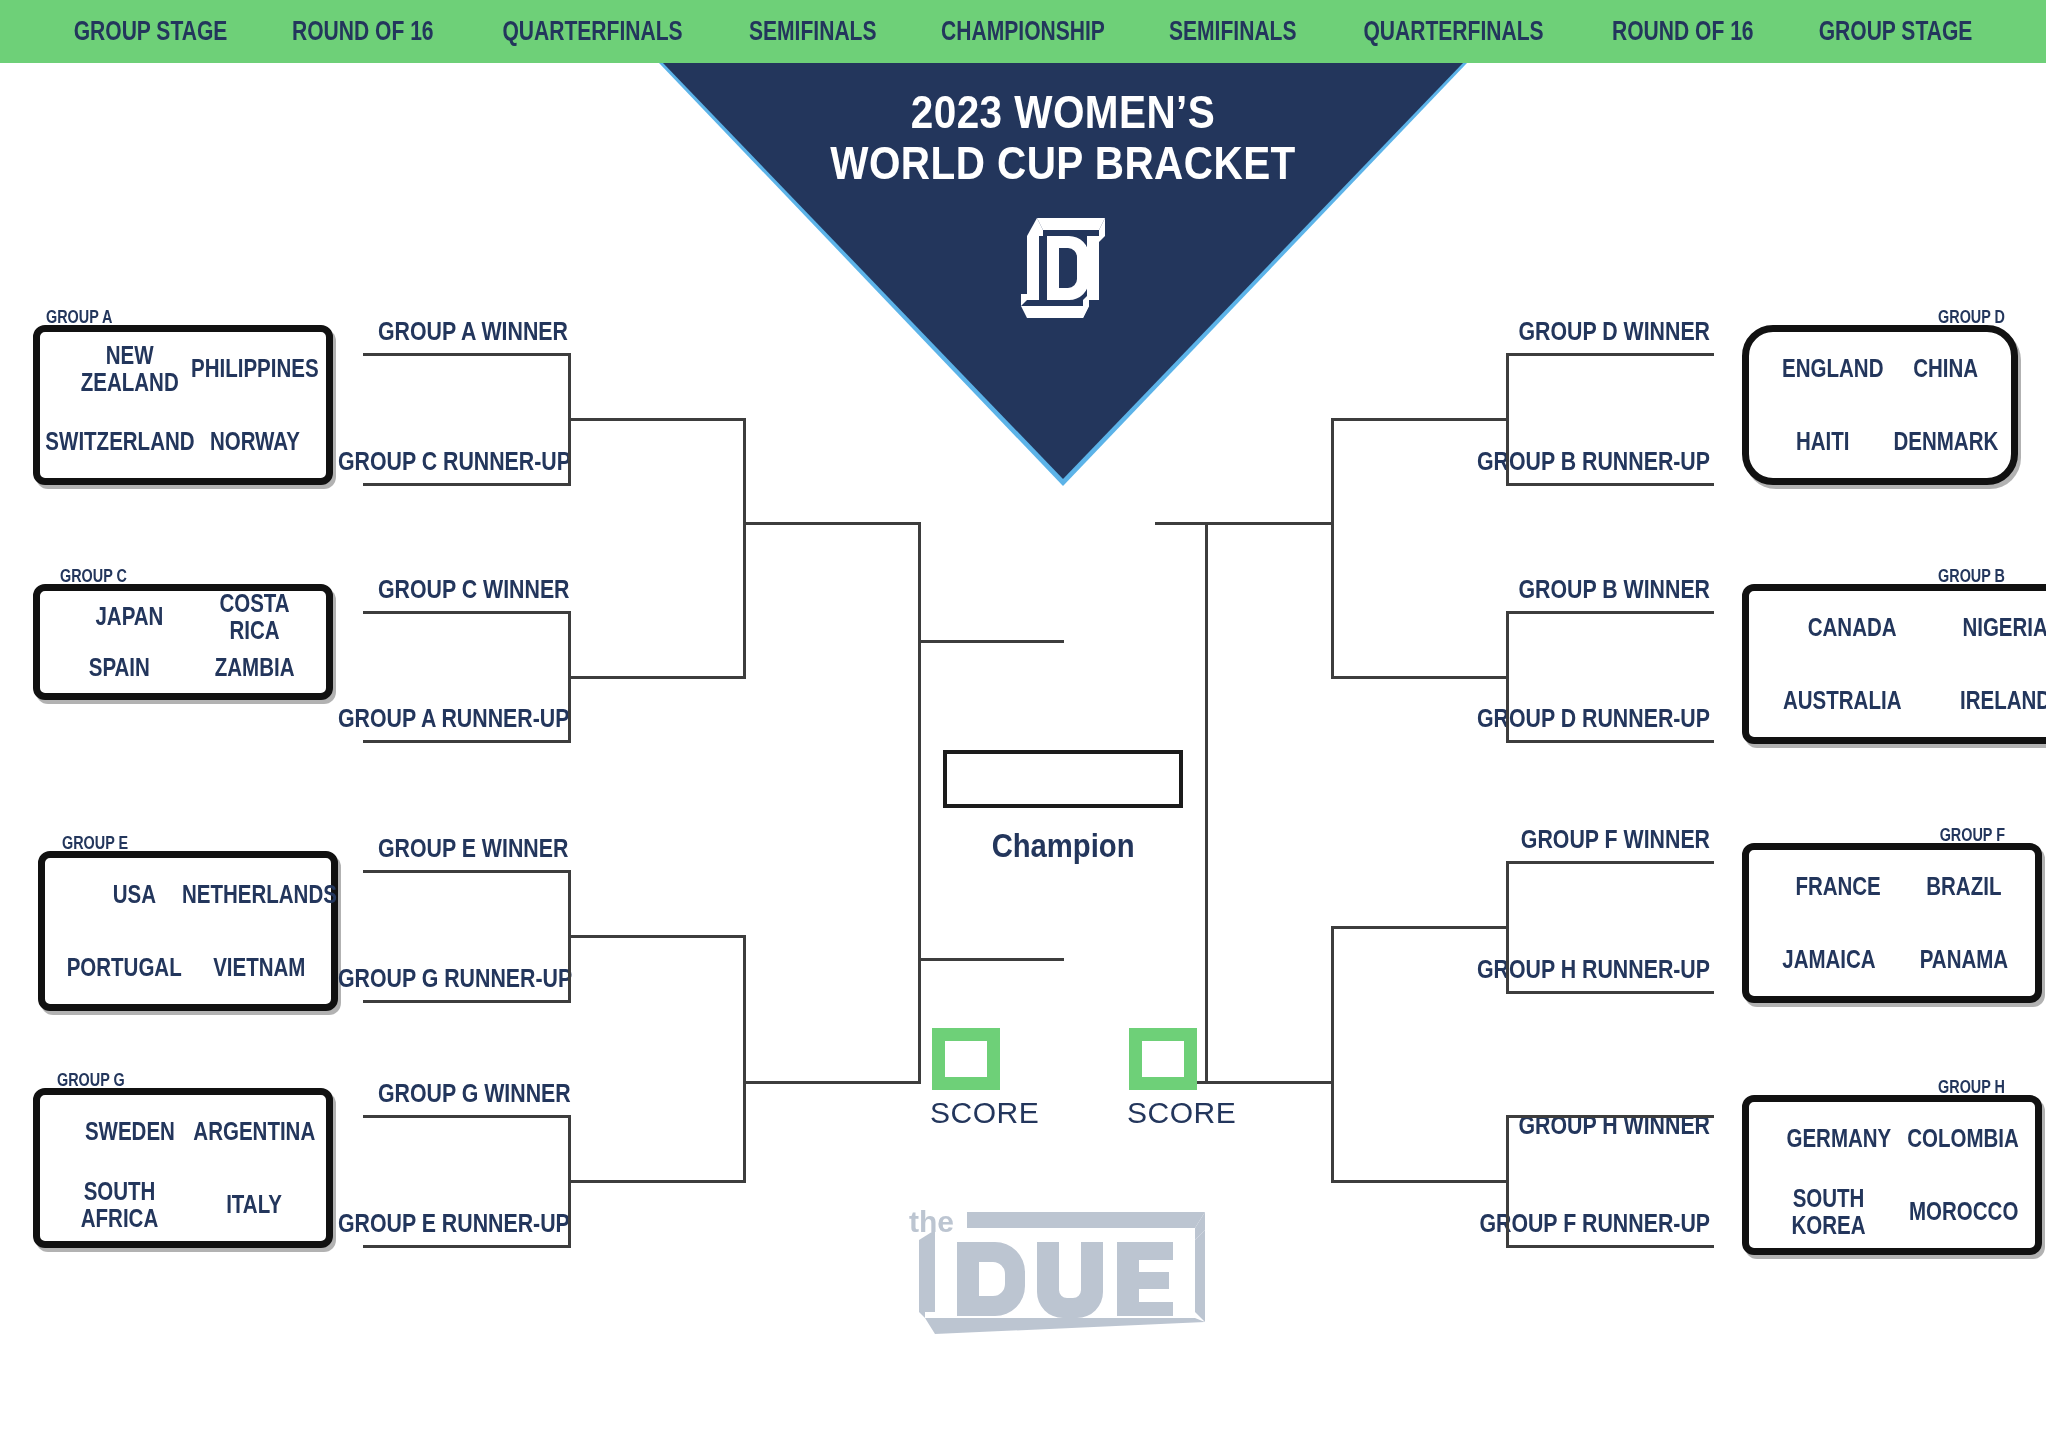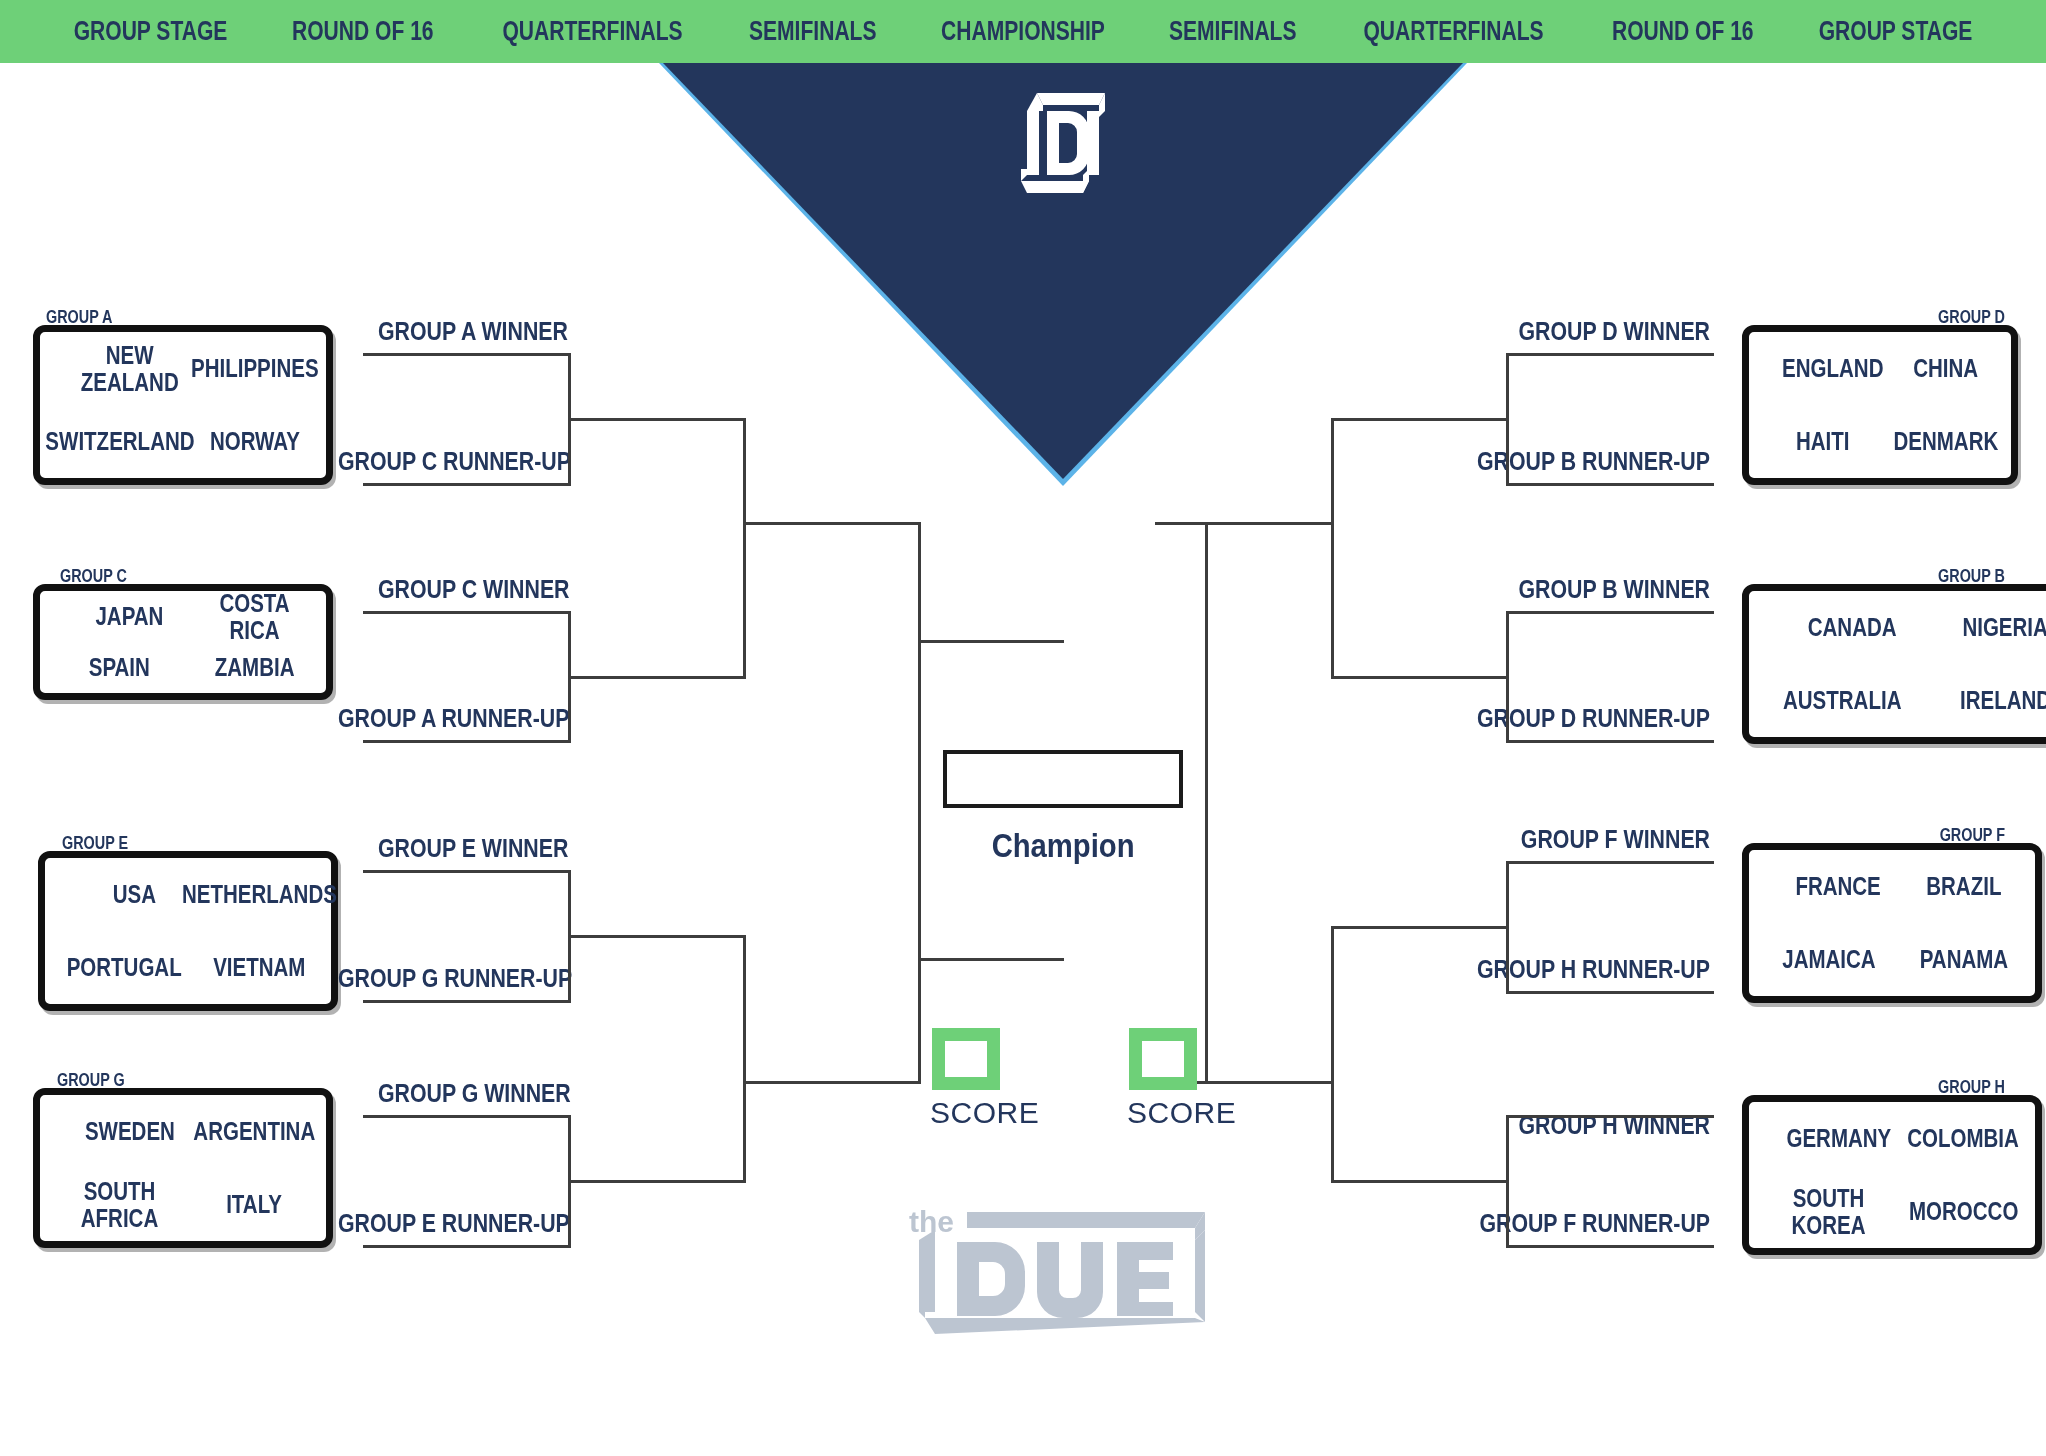--- a/index.html
+++ b/index.html
@@ -122,20 +122,24 @@
   <div class="navitem">SEMIFINALS</div>
   <div class="navitem">CHAMPIONSHIP</div>
   <div class="navitem">SEMIFINALS</div>
   <div class="navitem">QUARTERFINALS</div>
   <div class="navitem">ROUND OF 16</div>
   <div class="navitem">GROUP STAGE</div>
 </div>
 
 <div id="banner"></div>
 <div id="banner-inner">
+  <div id="banner-title">
+    <span class="l">2023 WOMEN’S</span>
+    <span class="l">WORLD CUP BRACKET</span>
+  </div>
   <svg id="duel-mark" viewBox="0 0 100 116">
     <g fill="#ffffff">
       <rect x="14" y="26" width="12" height="64"></rect>
       <rect x="74" y="26" width="12" height="64"></rect>
       <polygon points="24,8 92,8 86,20 30,20"></polygon>
       <polygon points="92,8 92,26 86,32 86,20"></polygon>
       <polygon points="24,8 30,20 30,26 14,26"></polygon>
       <polygon points="8,96 76,96 70,108 14,108"></polygon>
       <polygon points="8,96 14,90 14,84 8,84"></polygon>
       <polygon points="76,96 70,108 70,90 76,84"></polygon>
@@ -203,21 +207,21 @@
     </div>
   <div class="cell c2">
       <span>SOUTH AFRICA</span>
     </div>
   <div class="cell c3">
       <span>ITALY</span>
     </div>
 </div>
 
 <div class="grp-label r" style="left:1845px;top:307px;transform-origin:right center;text-align:right;width:160px;">GROUP D</div>
-<div class="grp-box" style="left:1742px;top:325px;width:276px;height:160px;">
+<div class="grp-box" style="left:1742px;top:325px;width:276px;height:160px;border-radius:31px;">
   <div class="cell c0">
       <span>ENGLAND</span>
     </div>
   <div class="cell c1">
       <span>CHINA</span>
     </div>
   <div class="cell c2">
       <span>HAITI</span>
     </div>
   <div class="cell c3">

